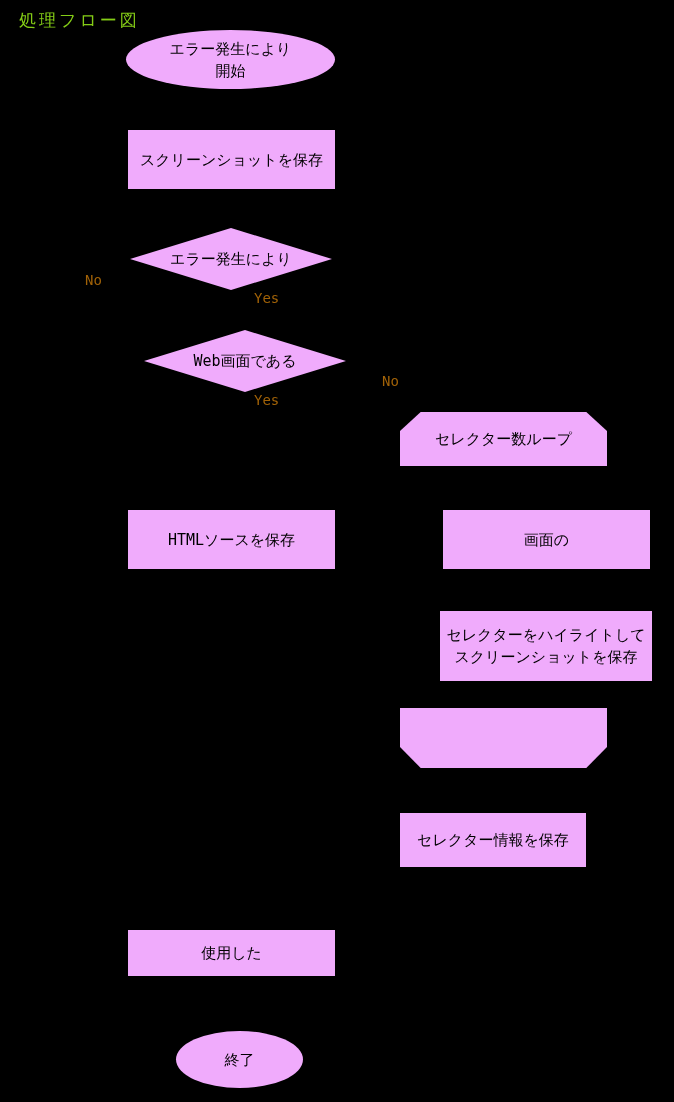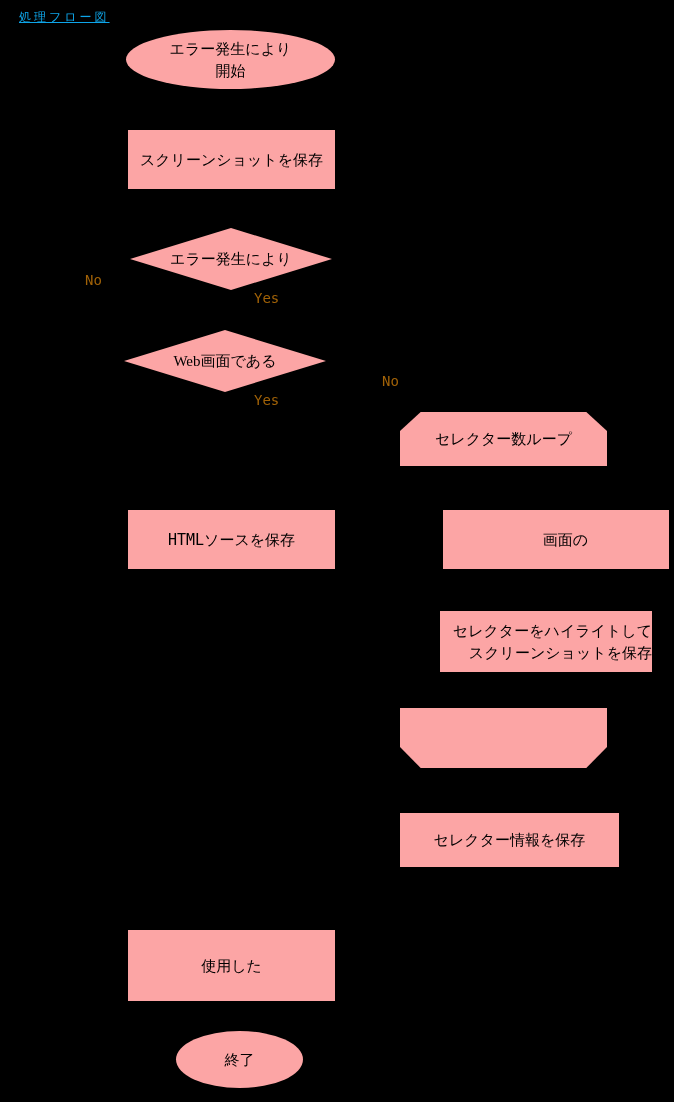--- a/index.html
+++ b/index.html
@@ -3,45 +3,45 @@
 <meta charset="utf-8">
 <style>
   html,body{margin:0;padding:0;background:#000000;}
   .canvas{
     position:relative;width:674px;height:1102px;background:#000000;
     font-family:"DejaVu Sans Mono","Liberation Mono",monospace;
     overflow:hidden;
   }
   .title{
     position:absolute;left:19px;top:9px;
-    color:#0ea5e9;font-size:12px;letter-spacing:3px;white-space:nowrap;text-decoration:underline;
+    color:#84cc16;font-size:17px;letter-spacing:3px;white-space:nowrap;
   }
   .node{
-    position:absolute;background:#fca5a5;color:#000000;
+    position:absolute;background:#f0abfc;color:#000000;
     display:flex;flex-direction:column;align-items:center;justify-content:center;
     text-align:center;font-size:15px;line-height:22px;white-space:nowrap;
   }
   .ellipse{border-radius:50%;}
   .diamond{clip-path:polygon(50% 0,100% 50%,50% 100%,0 50%);}
   .loop-start{clip-path:polygon(0 35%,10% 0,90% 0,100% 35%,100% 100%,0 100%);}
   .loop-end{clip-path:polygon(0 0,100% 0,100% 65%,90% 100%,10% 100%,0 65%);}
   .edge-label{
     position:absolute;color:#a16207;font-size:14px;line-height:14px;white-space:nowrap;
   }
   #n-start{left:126px;top:30px;width:209px;height:59px;}
   #n-save-screenshot{left:128px;top:130px;width:207px;height:59px;}
   #n-screen-exists{left:130px;top:228px;width:202px;height:62px;}
-  #n-web-screen{left:124px;top:330px;width:202px;height:62px;font-family:Liberation Serif, serif;}
+  #n-web-screen{left:144px;top:330px;width:202px;height:62px;}
   #n-loop-start{left:400px;top:412px;width:207px;height:54px;}
   #n-save-html{left:128px;top:510px;width:207px;height:59px;}
-  #n-get-selector{left:443px;top:510px;width:207px;height:59px;padding-left:19px;}
-  #n-highlight{left:440px;top:611px;width:212px;height:61px;align-items:flex-end;}
+  #n-get-selector{left:443px;top:510px;width:207px;height:59px;}
+  #n-highlight{left:440px;top:611px;width:212px;height:70px;}
   #n-loop-end{left:400px;top:708px;width:207px;height:60px;}
-  #n-save-selector{left:400px;top:813px;width:219px;height:54px;}
-  #n-quit-app{left:128px;top:930px;width:207px;height:71px;}
+  #n-save-selector{left:400px;top:813px;width:186px;height:54px;}
+  #n-quit-app{left:128px;top:930px;width:207px;height:46px;}
   #n-end{left:176px;top:1031px;width:127px;height:57px;}
   #lbl-no1{left:85px;top:273px;}
   #lbl-yes1{left:254px;top:291px;}
   #lbl-yes2{left:254px;top:393px;}
   #lbl-no2{left:382px;top:374px;}
 </style>
 </head>
 <body>
 
 <div class="canvas">

